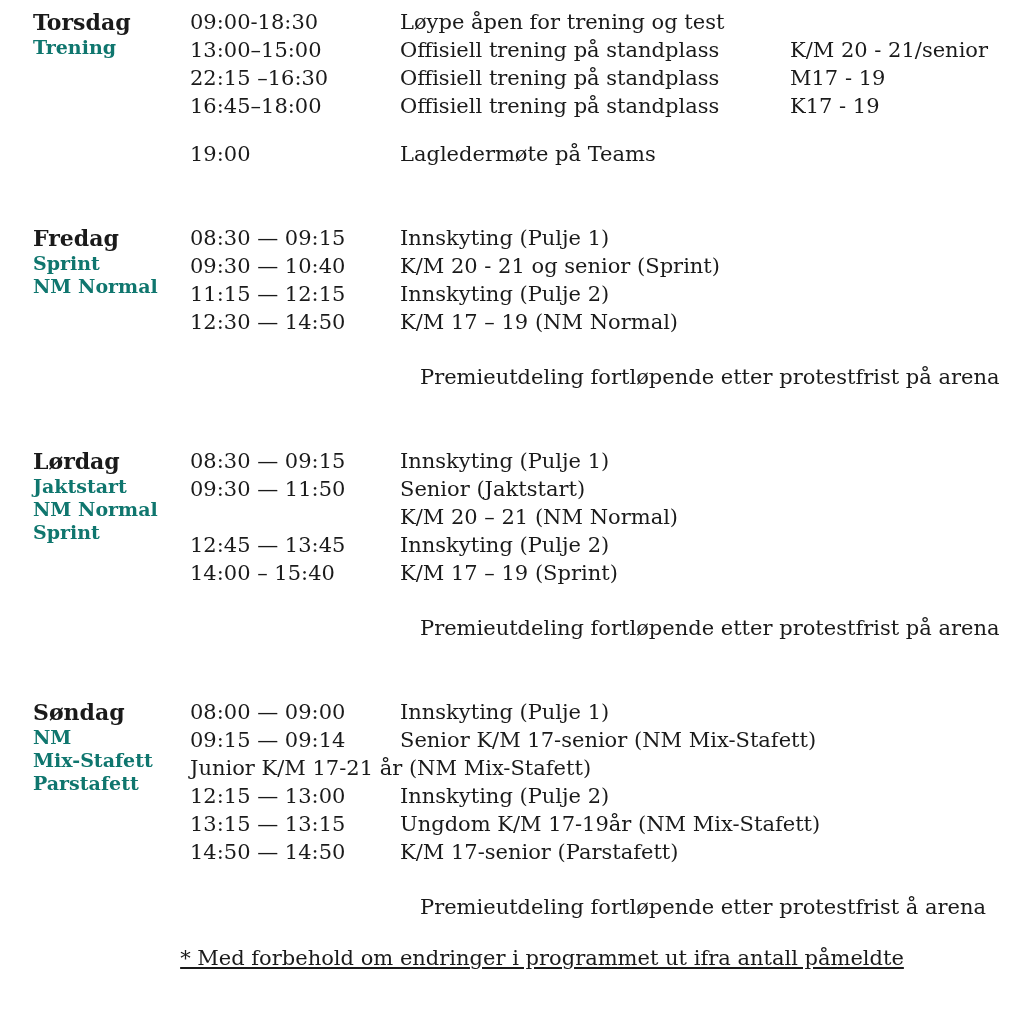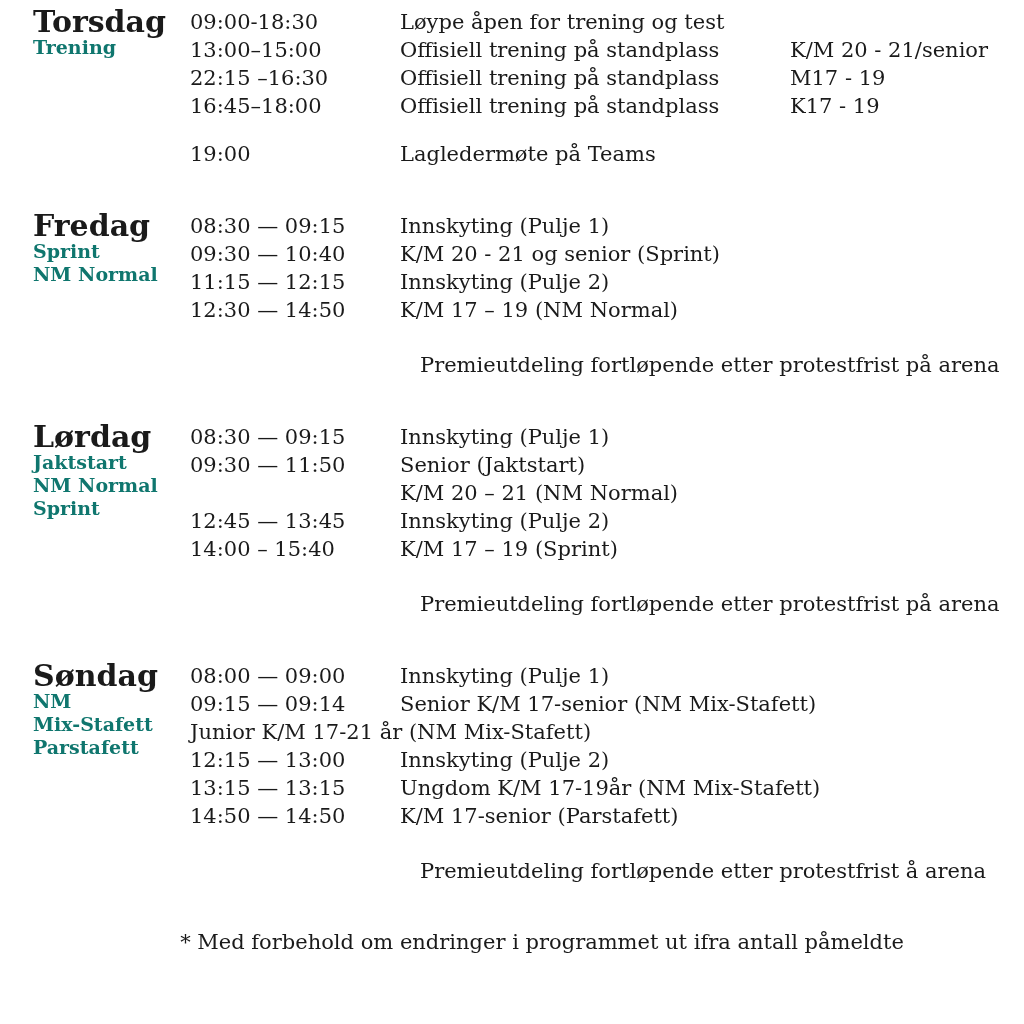--- a/index.html
+++ b/index.html
@@ -17,30 +17,30 @@
     font-family: "DejaVu Serif", "Liberation Serif", serif;
     font-size: 21px;
     line-height: 28px;
     padding-top: 8px;
     box-sizing: border-box;
   }
   .section {
     position: relative;
     padding-left: 190px;
   }
-  .section + .section { margin-top: 44px; }
+  .section + .section { margin-top: 56px; }
   .day-col {
     position: absolute;
     left: 33px;
     top: 0;
     width: 156px;
   }
   .day-name {
     font-weight: 700;
-    font-size: 30px;
+    font-size: 22px;
     line-height: 28px;
     white-space: nowrap;
   }
   .day-cat {
     font-weight: 700;
     font-size: 19px;
     line-height: 23px;
     color: #0f766e;
     white-space: nowrap;
   }
@@ -65,25 +65,26 @@
     white-space: nowrap;
   }
   .note {
     margin-top: 27px;
     margin-left: 230px;
     margin-right: 10px;
     height: 28px;
     white-space: nowrap;
   }
   .footnote {
-    margin-top: 43px;
+    margin-top: 23px;
     padding-left: 60px;
     height: 28px;
     text-align: center;
     white-space: nowrap;
+    text-decoration: underline;
   }
 </style>
 </head>
 <body>
 
 <div class="page">
 
   <div class="section">
     <div class="day-col">
       <div class="day-name">Torsdag</div>

